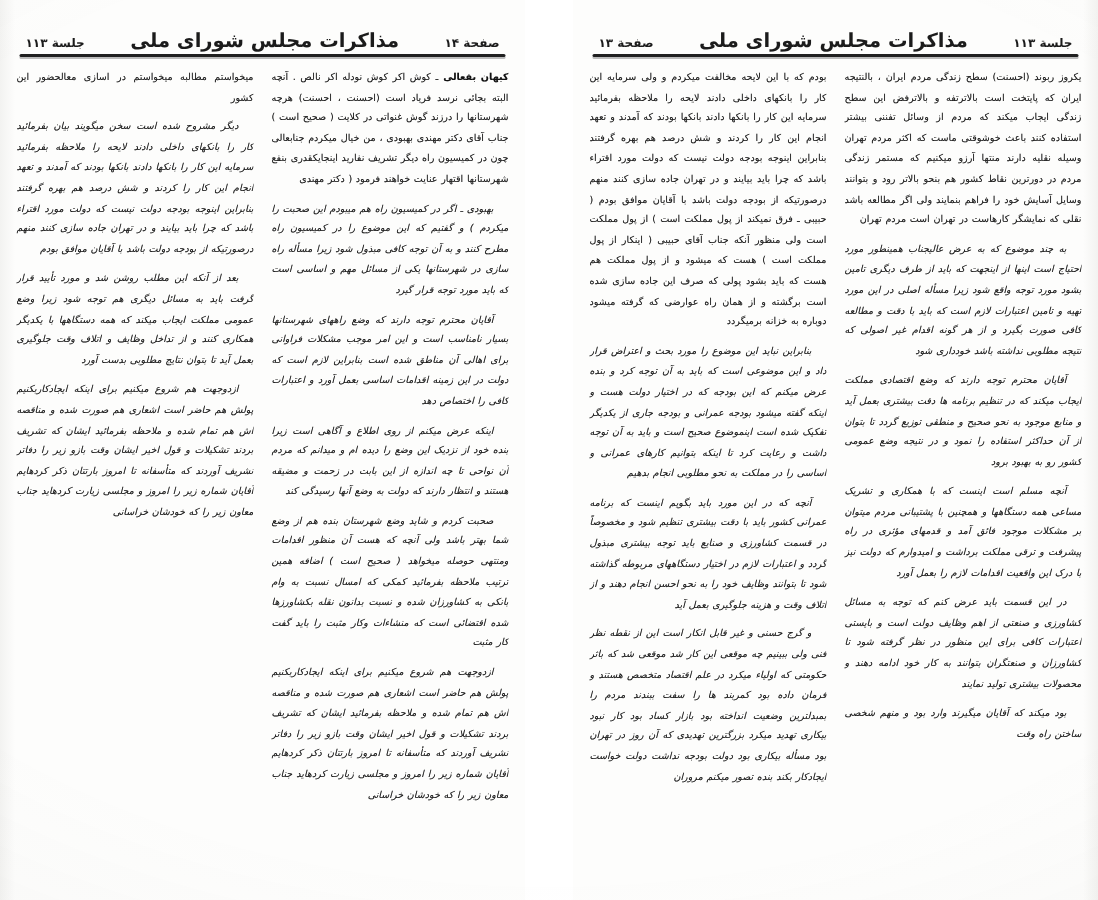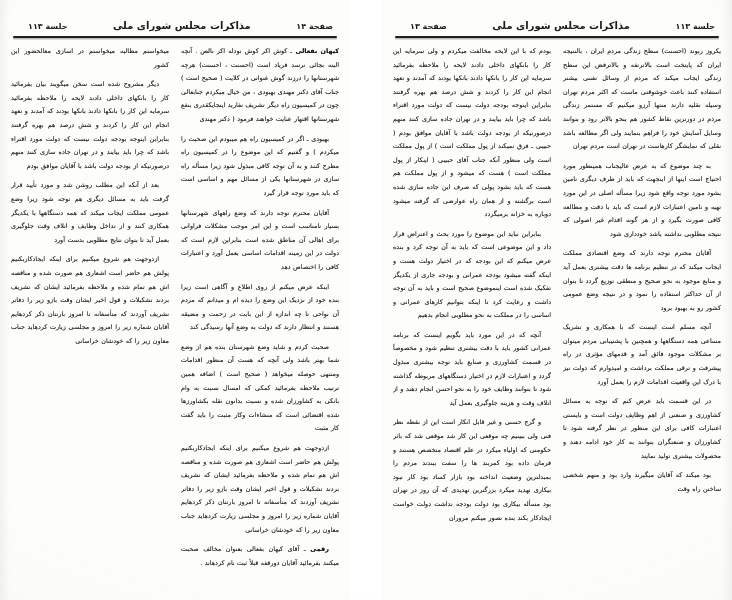--- a/index.html
+++ b/index.html
@@ -62,33 +62,32 @@
     display: flex;
     flex-direction: row-reverse;
     align-items: baseline;
     justify-content: space-between;
     height: 14px;
     padding: 0 6px;
     font-size: 8.5px;
     font-weight: 700;
     letter-spacing: .2px;
     color: #1b1b1b;
-    margin-left: 11px;
   }
   .head-side {
     flex: 0 0 auto;
     white-space: nowrap;
     font-size: 8px;
     font-weight: 700;
   }
   .head-title {
     flex: 1 1 auto;
     text-align: center;
     white-space: nowrap;
-    font-size: 10px;
+    font-size: 13px;
     font-weight: 700;
   }
   .head-rule {
     margin: 2px 2px 0 2px;
     height: 2px;
     background: #202020;
     border-radius: 1px;
     box-shadow: 0 1.4px 0 0 rgba(40,40,40,0.30);
   }
 
@@ -112,21 +111,21 @@
     line-height: 13.6px;
     text-align: justify;
     text-align-last: right;
     margin: 0 0 6px 0;
     word-spacing: .4px;
     color: #1d1d1d;
     
     text-shadow: 0 0 .35px rgba(30,30,30,0.45);
   }
   .para:last-child { margin-bottom: 0; }
-  .para.indent { text-indent: 10px; }
+  .para.indent { text-indent: 10px; font-style: italic; }
 
   .speaker {
     font-weight: 700;
     color: #111;
   }
 
   
   .edge-shade {
     position: absolute;
     top: 0;
@@ -185,21 +184,20 @@
 
     <div class="columns">
 
       <div class="col">
         <p class="para"><span class="speaker">کیهان بفعالی </span>ـ کوش اکر کوش نودله اکر نالص . آنچه البته بجائی نرسد فریاد است (احسنت ، احسنت) هرچه شهرستانها را درزند گوش غنواتی در کلایت ( صحیح است ) جناب آقای دکتر مهندی بهبودی ، من خیال میکردم جنابعالی چون در کمیسیون راه دیگر تشریف نفارید اینجایکقدری بنفع شهرستانها اقتهار عنایت خواهند فرمود ( دکتر مهندی</p>
         <p class="para indent">بهبودی ـ اگر در کمیسیون راه هم میبودم این صحبت را میکردم ) و گفتیم که این موضوع را در کمیسیون راه مطرح کنند و به آن توجه کافی مبذول شود زیرا مسأله راه سازی در شهرستانها یکی از مسائل مهم و اساسی است که باید مورد توجه قرار گیرد</p>
         <p class="para indent">آقایان محترم توجه دارند که وضع راههای شهرستانها بسیار نامناسب است و این امر موجب مشکلات فراوانی برای اهالی آن مناطق شده است بنابراین لازم است که دولت در این زمینه اقدامات اساسی بعمل آورد و اعتبارات کافی را اختصاص دهد</p>
         <p class="para indent">اینکه عرض میکنم از روی اطلاع و آگاهی است زیرا بنده خود از نزدیک این وضع را دیده ام و میدانم که مردم آن نواحی تا چه اندازه از این بابت در زحمت و مضیقه هستند و انتظار دارند که دولت به وضع آنها رسیدگی کند</p>
         <p class="para indent">صحبت کردم و شاید وضع شهرستان بنده هم از وضع شما بهتر باشد ولی آنچه که هست آن منظور اقدامات ومنتهی حوصله میخواهد ( صحیح است ) اضافه همین ترتیب ملاحظه بفرمائید کمکی که امسال نسبت به وام بانکی به کشاورزان شده و نسبت بدانون نقله بکشاورزها شده اقتضائی است که منشاءات وکار مثبت را باید گفت کار مثبت</p>
         <p class="para indent">ازدوجهت هم شروع میکنیم برای اینکه ایجادکاربکنیم پولش هم حاضر است اشعاری هم صورت شده و مناقصه اش هم تمام شده و ملاحظه بفرمائید ایشان که تشریف بردند تشکیلات و قول اخیر ایشان وقت بازو زیر را دفاتر نشریف آوردند که متأسفانه تا امروز بارتتان ذکر کردهایم آقایان شماره زیر را امروز و مجلسی زیارت کردهاید جناب معاون زیر را که خودشان خراسانی</p>
-        <p class="para indent"><span class="speaker">رقمی </span>ـ آقای کیهان بفعالی بعنوان مخالف صحبت میکنند بفرمائید آقایان دورقفه قبلاً ثبت نام کردهاند .</p>
       </div>
 
       <div class="col">
         <p class="para">میخواستم مطالبه میخواستم در اسازی معالحضور این کشور</p>
         <p class="para indent">دیگر مشروح شده است سخن میگویند بیان بفرمائید کار را بانکهای داخلی دادند لایحه را ملاحظه بفرمائید سرمایه این کار را بانکها دادند بانکها بودند که آمدند و تعهد انجام این کار را کردند و شش درصد هم بهره گرفتند بنابراین اینوجه بودجه دولت نیست که دولت مورد اقتراء باشد که چرا باید بیایند و در تهران جاده سازی کنند منهم درصورتیکه از بودجه دولت باشد با آقایان موافق بودم</p>
         <p class="para indent">بعد از آنکه این مطلب روشن شد و مورد تأیید قرار گرفت باید به مسائل دیگری هم توجه شود زیرا وضع عمومی مملکت ایجاب میکند که همه دستگاهها با یکدیگر همکاری کنند و از تداخل وظایف و اتلاف وقت جلوگیری بعمل آید تا بتوان نتایج مطلوبی بدست آورد</p>
         <p class="para indent">ازدوجهت هم شروع میکنیم برای اینکه ایجادکاربکنیم پولش هم حاضر است اشعاری هم صورت شده و مناقصه اش هم تمام شده و ملاحظه بفرمائید ایشان که تشریف بردند تشکیلات و قول اخیر ایشان وقت بازو زیر را دفاتر نشریف آوردند که متأسفانه تا امروز بارتتان ذکر کردهایم آقایان شماره زیر را امروز و مجلسی زیارت کردهاید جناب معاون زیر را که خودشان خراسانی</p>
       </div>
     </div>
   </div>

